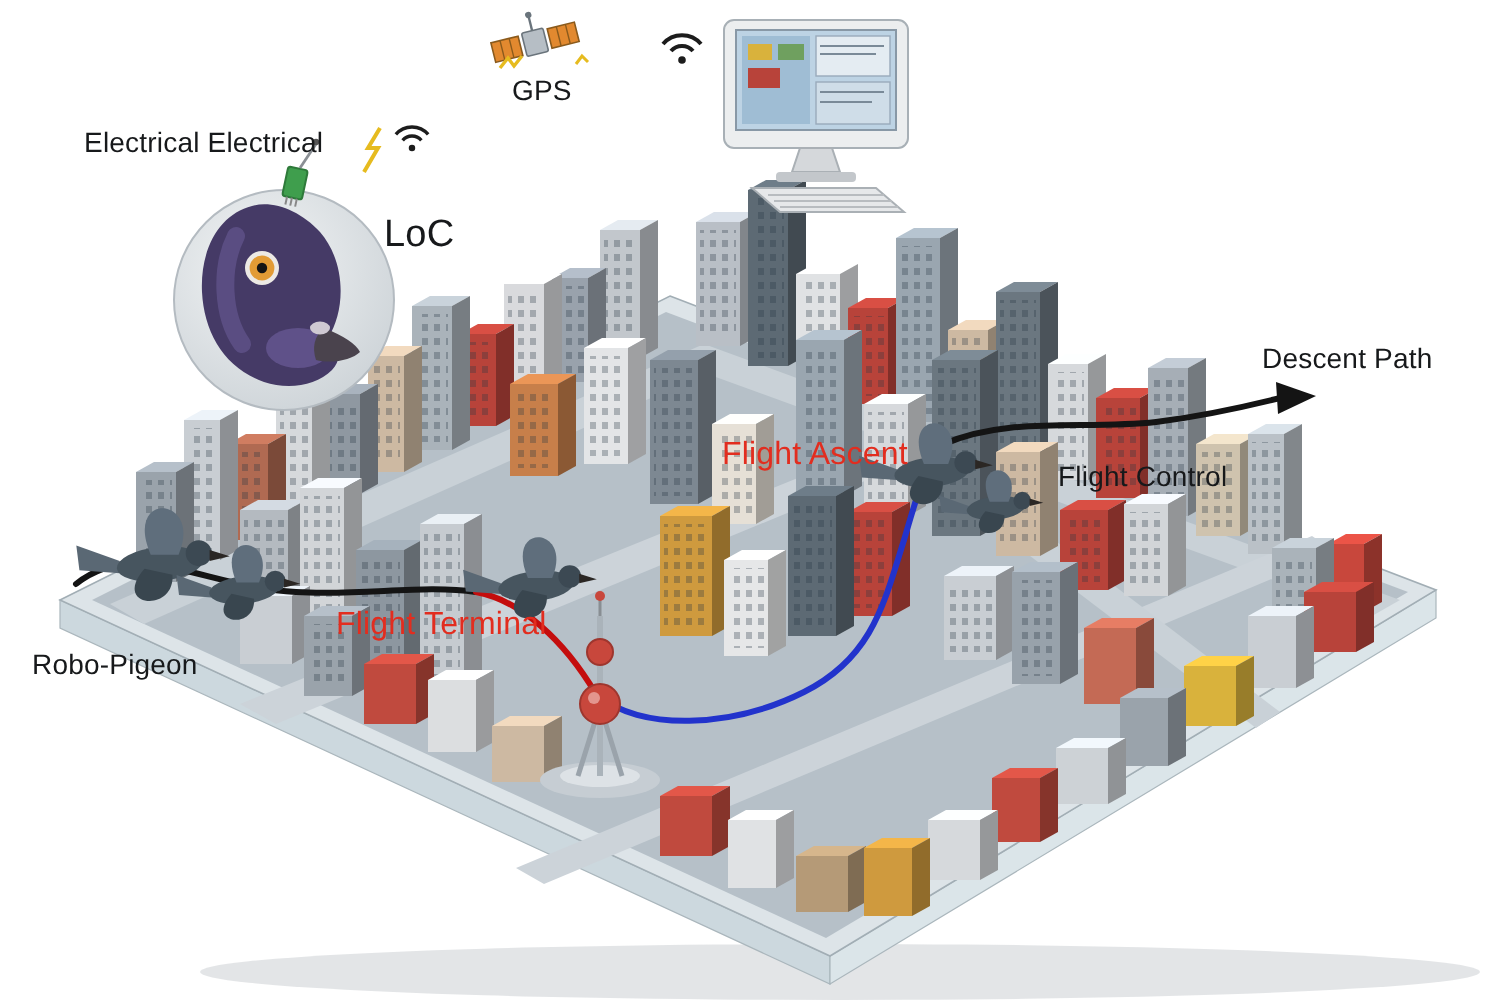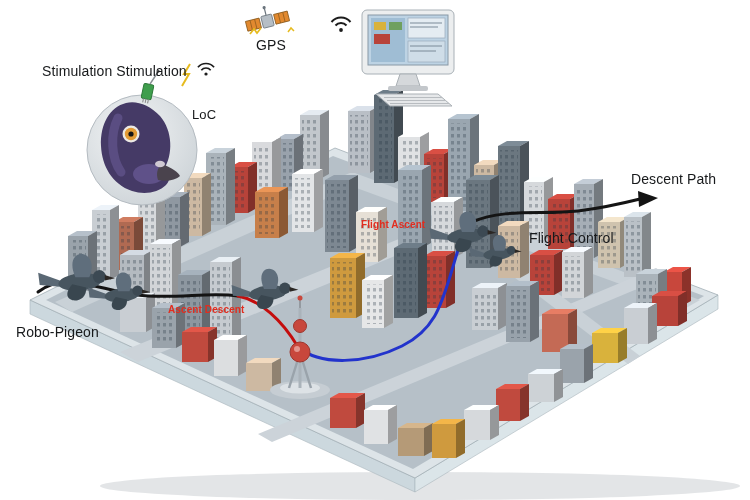--- a/index.html
+++ b/index.html
@@ -1,22 +1,22 @@
 <!DOCTYPE html>
 <html><head>
 <meta charset="utf-8">
 <style>
   *{margin:0;padding:0;box-sizing:border-box}
   html,body{background:#ffffff}
   body{font-family:"Liberation Sans",sans-serif}
   .stage{position:relative;width:750px;height:500px;background:#ffffff;overflow:hidden}
   .stage svg.scene{position:absolute;left:0;top:0}
   .label{position:absolute;white-space:nowrap;color:#17191b;font-size:14px;letter-spacing:.1px}
-  .label.red{color:#e22d1f;font-weight:700;font-size:10px}
-  .label.small{font-size:13px}
+  .label.red{color:#e22d1f;font-weight:400;font-size:16px}
+  .label.small{font-size:19px}
 </style>
 </head>
 <body>
 
 <div class="stage">
 
   <svg class="scene" width="750" height="500" viewBox="0 0 750 500">
     <defs>
       <radialGradient id="hg" cx="0.4" cy="0.35" r="0.85">
         <stop offset="0" stop-color="#f2f4f5"></stop>
@@ -498,21 +498,21 @@
       <line x1="48" y1="41" x2="74" y2="41" stroke="#7a8a98" stroke-width="1"></line>
       <polygon points="38,64 54,64 58,76 34,76" fill="#d5d8db" stroke="#aab0b5"></polygon>
       <rect x="26" y="76" width="40" height="5" rx="2" fill="#c3c7cb"></rect>
       <polygon points="14,84 76,84 90,96 28,96" fill="#e6e8ea" stroke="#aab0b5"></polygon>
       <line x1="22" y1="87.5" x2="80" y2="87.5" stroke="#b8bcc0"></line>
       <line x1="25" y1="90.5" x2="84" y2="90.5" stroke="#b8bcc0"></line>
       <line x1="28" y1="93.5" x2="87" y2="93.5" stroke="#b8bcc0"></line>
     </g>
   </svg>
 
-  <div class="label" style="left:42px;top:63px">Stimulation Stimulation</div>
+  <div class="label" style="left:42px;top:63px">Electrical Electrical</div>
   <div class="label small" style="left:192px;top:107px">LoC</div>
   <div class="label" style="left:256px;top:37px">GPS</div>
   <div class="label" style="left:631px;top:171px">Descent Path</div>
   <div class="label red" style="left:361px;top:219px">Flight Ascent</div>
   <div class="label" style="left:529px;top:230px">Flight Control</div>
-  <div class="label red" style="left:168px;top:304px">Ascent Descent</div>
+  <div class="label red" style="left:168px;top:304px">Flight Terminal</div>
   <div class="label" style="left:16px;top:324px">Robo-Pigeon</div>
 </div>
 
 </body></html>

